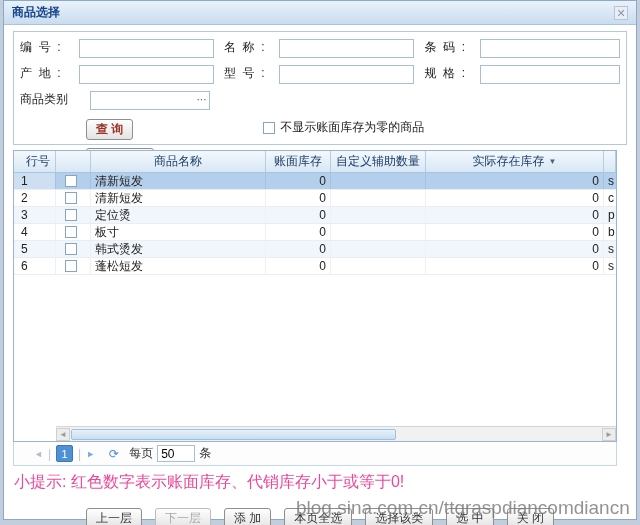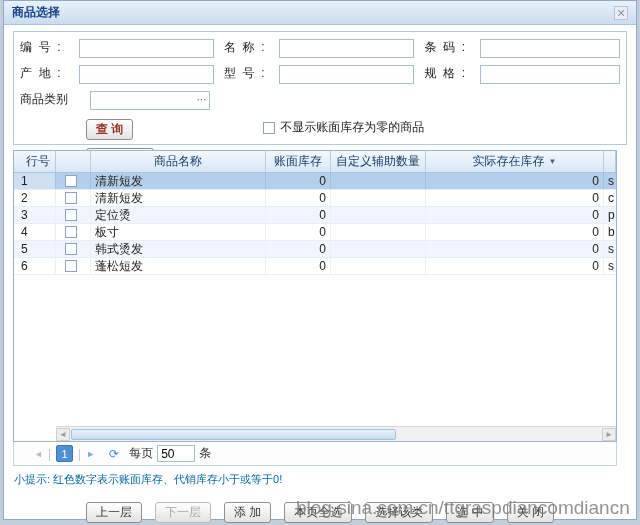--- a/index.html
+++ b/index.html
@@ -56,21 +56,21 @@
 
   .pagebar { margin-left:9px; width:604px; height:24px; border:1px solid #c5d6e6; border-top:none; display:flex; align-items:center; padding:0 6px; background:#fdfdfe; color:#333; }
   .pg-sep { color:#c0c8d4; margin:0 5px; }
   .pg-arrow { font-size:9px; cursor:pointer; }
   .pg-arrow.dim { color:#b4bcc6; }
   .pg-arrow.blue { color:#7aaede; }
   .pg-current { min-width:17px; height:17px; background:#4f8fd6; border:1px solid #3a76bb; border-radius:2px; color:#fff; text-align:center; line-height:16px; font-size:11px; cursor:default; }
   .pg-refresh { color:#4f8fd6; font-size:12px; margin:0 10px 0 14px; cursor:pointer; }
   .pg-input { width:38px; height:17px; border:1px solid #a8bed2; font:12px "Liberation Sans",sans-serif; padding:0 3px; margin:0 4px; }
 
-  .tip { margin:6px 0 4px 10px; color:#0369a1; font-size:11px; }
+  .tip { margin:6px 0 4px 10px; color:#ec4899; font-size:16px; }
 
   .btnrow { display:flex; align-items:center; justify-content:center; gap:13px; margin-top:15px; }
 
   .watermark { position:absolute; left:296px; top:497px; font-size:19px; color:rgba(120,120,120,0.8); white-space:nowrap; letter-spacing:0; pointer-events:none; }
 </style>
 </head>
 <body>
 
 <div class="dialog">
 

